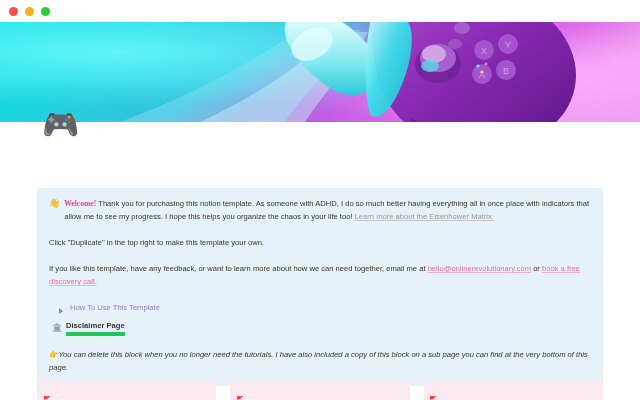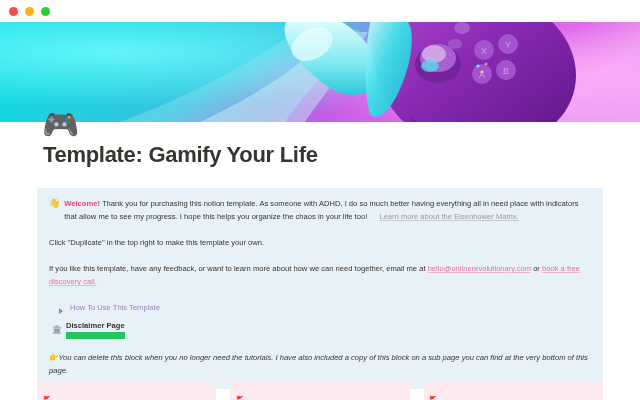--- a/index.html
+++ b/index.html
@@ -125,25 +125,25 @@
   .lnk-pink {
     color: #eb6f9d;
     text-decoration: underline;
     text-decoration-color: rgba(235,111,157,.45);
     text-align: center;
   }
   .lnk-gray {
     color: #9b9a97;
     text-decoration: underline;
     text-decoration-color: rgba(155,154,151,.45);
-    margin-left: 10px;
   }
   .bold-pink {
     color: #e0447e;
     font-weight: bold;
+    font-family: Liberation Serif, serif;
   }
 
   
   .toggle-row {
     display: flex;
     align-items: flex-end;
     margin-top: 14px;
     padding-left: 10px;
   }
   .toggle-tri {
@@ -172,21 +172,21 @@
     line-height: 12px;
     margin-right: 4px;
     flex: 0 0 auto;
     user-select: none;
   }
   .subpage-label {
     font-size: 7.6px;
     line-height: 12px;
     color: #37352f;
     font-weight: bold;
-    border-bottom: 7px solid #22c55e;
+    border-bottom: 4px solid #22c55e;
   }
 
   .tip {
     font-size: 7.6px;
     line-height: 13px;
     color: #37352f;
     font-style: italic;
     margin-top: 12px;
   }
   .tip-emoji { font-style: normal; }
@@ -307,27 +307,26 @@
       <circle cx="482" cy="50" r="1.6" fill="#ffd35e"></circle>
 
       <path d="M410 96 C 450 118, 520 120, 556 96 C 540 116, 490 128, 448 120 C 428 116, 414 106, 410 96 Z" fill="#3a0c56" opacity="0.30"></path>
     </svg>
   </div>
 
   <div class="page-icon">🎮</div>
 
   <div class="page">
 
-    <div class="page-title">Template: Gamify Your Life</div>
 
     <div class="callout">
 
       <div class="cl-row">
         <span class="cl-emoji">👋</span>
-        <span class="cl-text"><span class="bold-pink">Welcome!</span><span> Thank you for purchasing this notion template. As someone with ADHD, I do so much better having everything all in need place with indicators that allow me to see my progress. I hope this helps you organize the chaos in your life too! </span><a class="lnk-gray" href="#">Learn more about the Eisenhower Matrix.</a></span>
+        <span class="cl-text"><span class="bold-pink">Welcome!</span><span> Thank you for purchasing this notion template. As someone with ADHD, I do so much better having everything all in once place with indicators that allow me to see my progress. I hope this helps you organize the chaos in your life too! </span><a class="lnk-gray" href="#">Learn more about the Eisenhower Matrix.</a></span>
       </div>
 
       <div class="para">Click "Duplicate" in the top right to make this template your own.</div>
 
       <div class="para"><span>If you like this template, have any feedback, or want to learn more about how we can need together, email me at </span><a class="lnk-pink" href="#">hello@onlinerevolutionary.com</a><span> or </span><a class="lnk-pink" href="#">book a free discovery call.</a></div>
 
 
       <div class="toggle-row">
         <span class="toggle-tri"></span>
         <span class="toggle-label">How To Use This Template</span>

